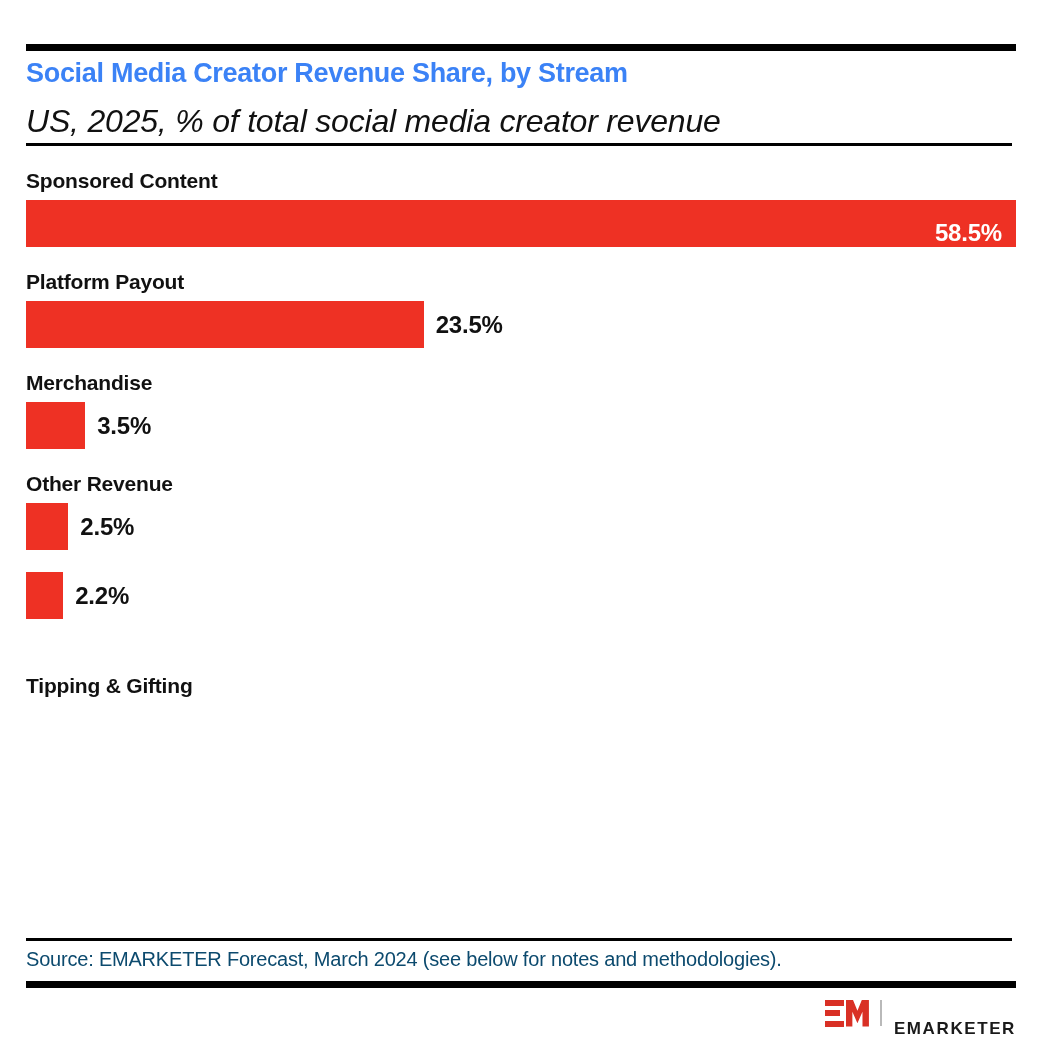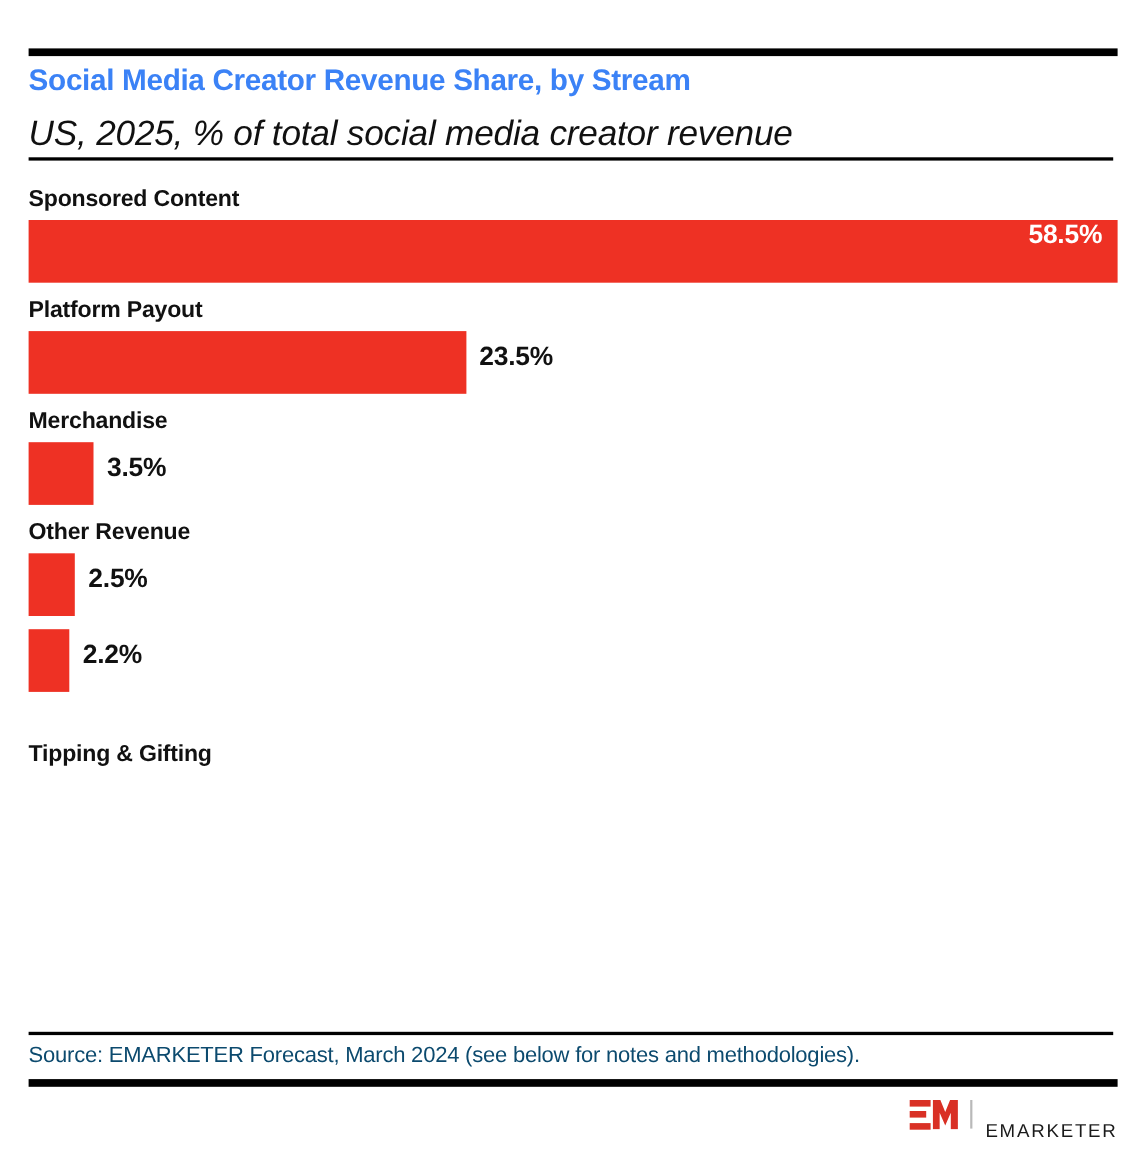--- a/index.html
+++ b/index.html
@@ -105,25 +105,25 @@
     white-space: nowrap;
   }
   .bar-line {
     position: relative;
     height: 47px;
     display: flex;
     align-items: stretch;
   }
   .bar {
     background: #EE3124;
-    height: 57px;
+    height: 47px;
     flex: 0 0 auto;
     position: relative;
     display: flex;
-    align-items: flex-start;
+    align-items: flex-end;
     justify-content: flex-end;
   }
   .val-inside {
     color: #ffffff;
     font-size: 24px;
     font-weight: bold;
     padding-right: 14px;
     letter-spacing: -0.2px;
     white-space: nowrap;
   }
@@ -183,21 +183,21 @@
     clip-path: polygon(0 0, 30% 0, 50% 42%, 70% 0, 100% 0, 100% 100%, 72% 100%, 72% 45%, 50% 88%, 28% 45%, 28% 100%, 0 100%);
   }
   .brand-divider {
     width: 2px;
     height: 26px;
     background: #b9b9b9;
     margin-right: 12px;
   }
   .brand-word {
     font-size: 17px;
-    font-weight: normal;
+    font-weight: bold;
     letter-spacing: 1.6px;
     color: #1a1a1a;
     margin-top: 31px;
   }
 </style>
 </head>
 <body>
 
 <div class="page">
 

